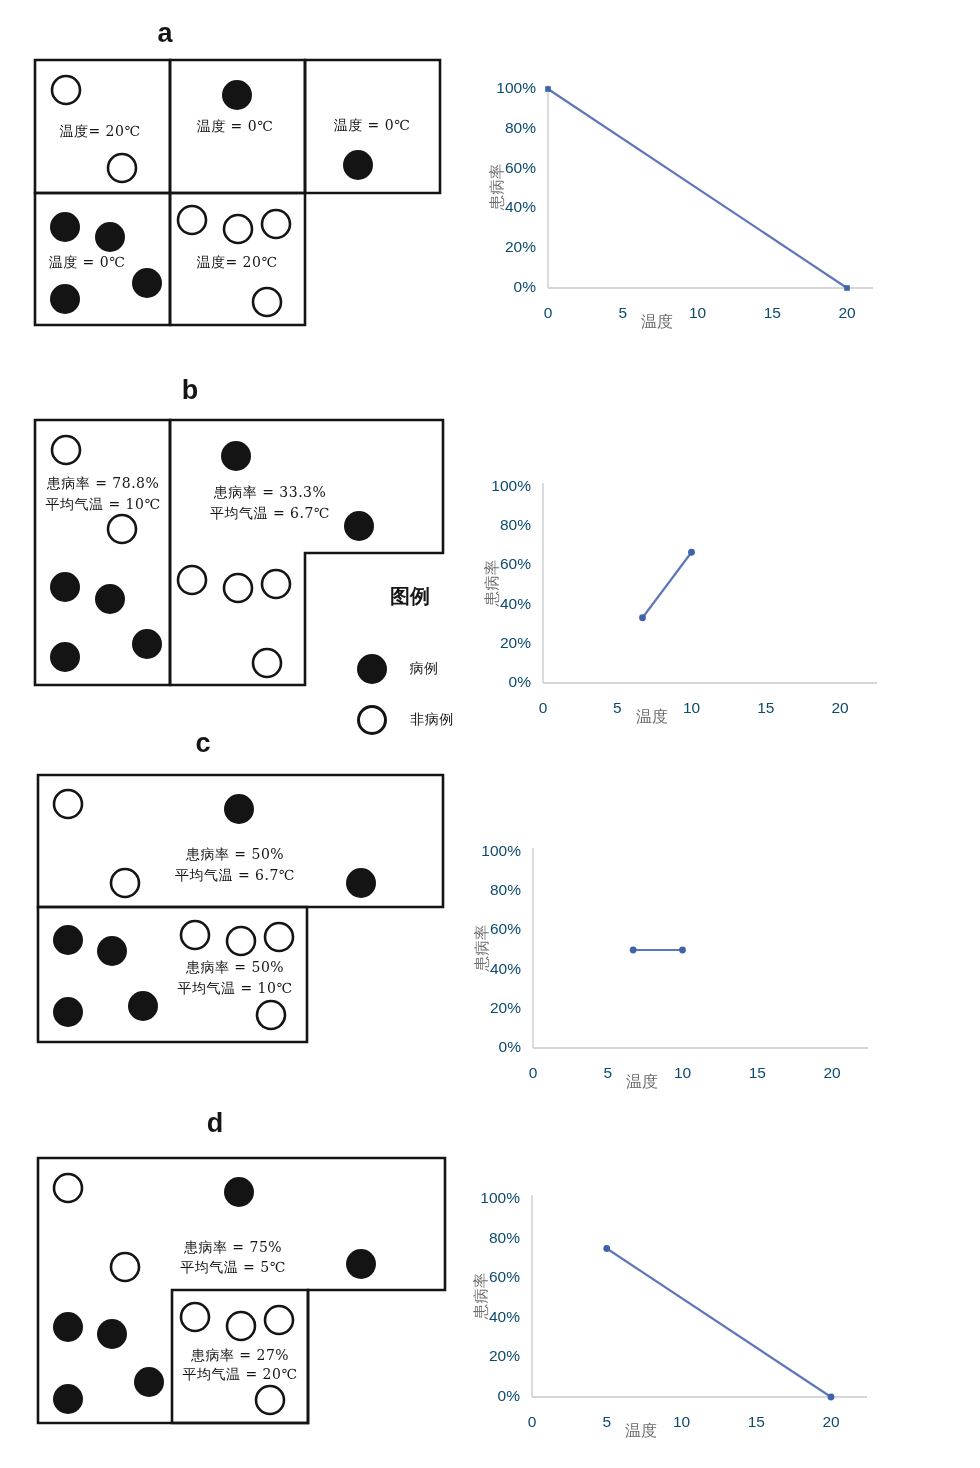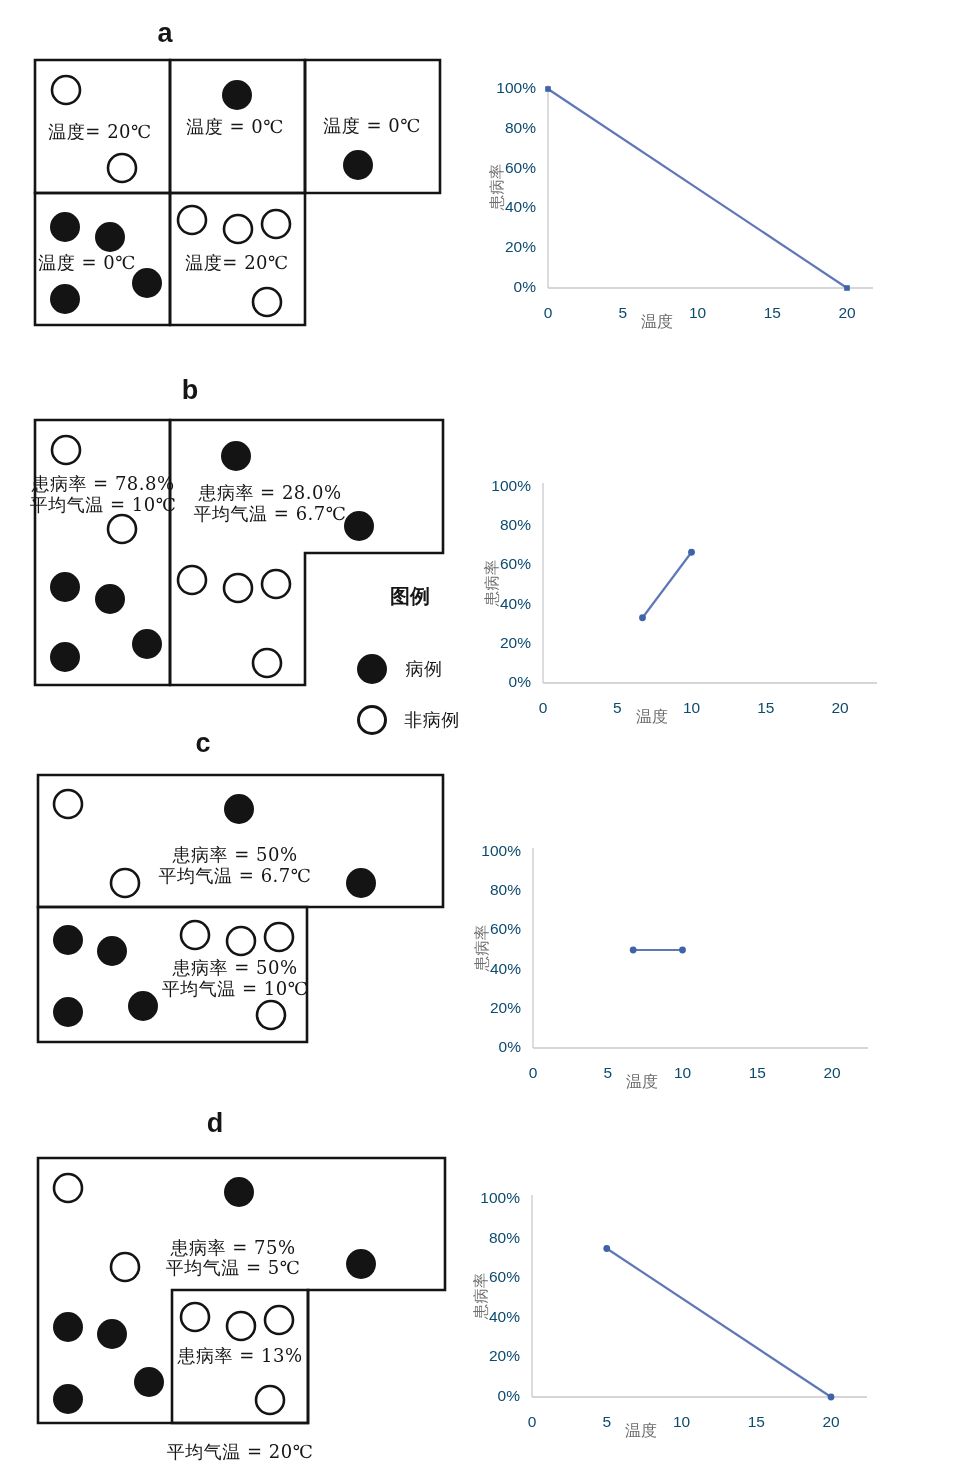--- a/index.html
+++ b/index.html
@@ -2,21 +2,21 @@
 <html><head>
 <meta charset="utf-8">
 <style>
   html,body{margin:0;padding:0;background:#ffffff;}
   .page{position:relative;width:980px;height:1468px;background:#ffffff;overflow:hidden;
         font-family:"Liberation Sans",sans-serif;}
   #geo,#labels{position:absolute;left:0;top:0;width:980px;height:1468px;}
   #labels{pointer-events:none;}
   .ctr{position:absolute;transform:translate(-50%,-50%);white-space:nowrap;}
   .panel-letter{font-family:"Liberation Sans",sans-serif;font-weight:bold;font-size:27px;color:#151515;}
-  .dtext{font-family:"DejaVu Serif",serif;font-size:18px;color:#151515;letter-spacing:.5px;}
+  .dtext{font-family:"DejaVu Serif",serif;font-size:14px;color:#151515;letter-spacing:.5px;}
   .legend-title{font-family:"DejaVu Serif",serif;font-weight:bold;font-size:20px;color:#151515;}
   .legend-dot{position:absolute;transform:translate(-50%,-50%);width:30px;height:30px;border-radius:50%;box-sizing:border-box;}
   .legend-dot.filled{background:#141414;}
   .legend-dot.open{background:#ffffff;border:3px solid #141414;}
   .lbl{position:absolute;font-family:"Liberation Sans",sans-serif;color:#0c4a6e;}
   .ytick{width:64px;text-align:right;font-size:15.5px;}
   .xtick{width:44px;text-align:center;font-size:15.5px;}
   .xlabel{transform:translate(-50%,-50%);font-family:Liberation Mono, monospace;font-size:16px;color:#6b6b6b;white-space:nowrap;}
   .ylabel{transform:translate(-50%,-50%) rotate(-90deg);font-family:"DejaVu Serif",serif;font-size:15.5px;color:#6b6b6b;white-space:nowrap;}
 </style>
@@ -167,32 +167,32 @@
   <div class="ctr panel-letter" style="left:215px;top:1123px">d</div>
 
   <div class="ctr dtext" style="left:100px;top:132px">温度= 20℃</div>
   <div class="ctr dtext" style="left:235px;top:127px">温度 = 0℃</div>
   <div class="ctr dtext" style="left:372px;top:126px">温度 = 0℃</div>
   <div class="ctr dtext" style="left:87px;top:263px">温度 = 0℃</div>
   <div class="ctr dtext" style="left:237px;top:263px">温度= 20℃</div>
 
   <div class="ctr dtext" style="left:103px;top:484px">患病率 = 78.8%</div>
   <div class="ctr dtext" style="left:103px;top:505px">平均气温 = 10℃</div>
-  <div class="ctr dtext" style="left:270px;top:493px">患病率 = 28.0%</div>
+  <div class="ctr dtext" style="left:270px;top:493px">患病率 = 33.3%</div>
   <div class="ctr dtext" style="left:270px;top:514px">平均气温 = 6.7℃</div>
 
   <div class="ctr legend-title" style="left:410px;top:596px">图例</div>
   <span class="legend-dot filled" style="left:372px;top:669px"></span>
   <div class="ctr dtext" style="left:424px;top:669px">病例</div>
   <span class="legend-dot open" style="left:372px;top:720px"></span>
   <div class="ctr dtext" style="left:432px;top:720px">非病例</div>
 
   <div class="ctr dtext" style="left:235px;top:855px">患病率 = 50%</div>
   <div class="ctr dtext" style="left:235px;top:876px">平均气温 = 6.7℃</div>
   <div class="ctr dtext" style="left:235px;top:968px">患病率 = 50%</div>
   <div class="ctr dtext" style="left:235px;top:989px">平均气温 = 10℃</div>
 
   <div class="ctr dtext" style="left:233px;top:1248px">患病率 = 75%</div>
   <div class="ctr dtext" style="left:233px;top:1268px">平均气温 = 5℃</div>
-  <div class="ctr dtext" style="left:240px;top:1356px">患病率 = 13%</div>
-  <div class="ctr dtext" style="left:240px;top:1452px">平均气温 = 20℃</div>
+  <div class="ctr dtext" style="left:240px;top:1356px">患病率 = 27%</div>
+  <div class="ctr dtext" style="left:240px;top:1375px">平均气温 = 20℃</div>
 
 </div>
 
 </body></html>

